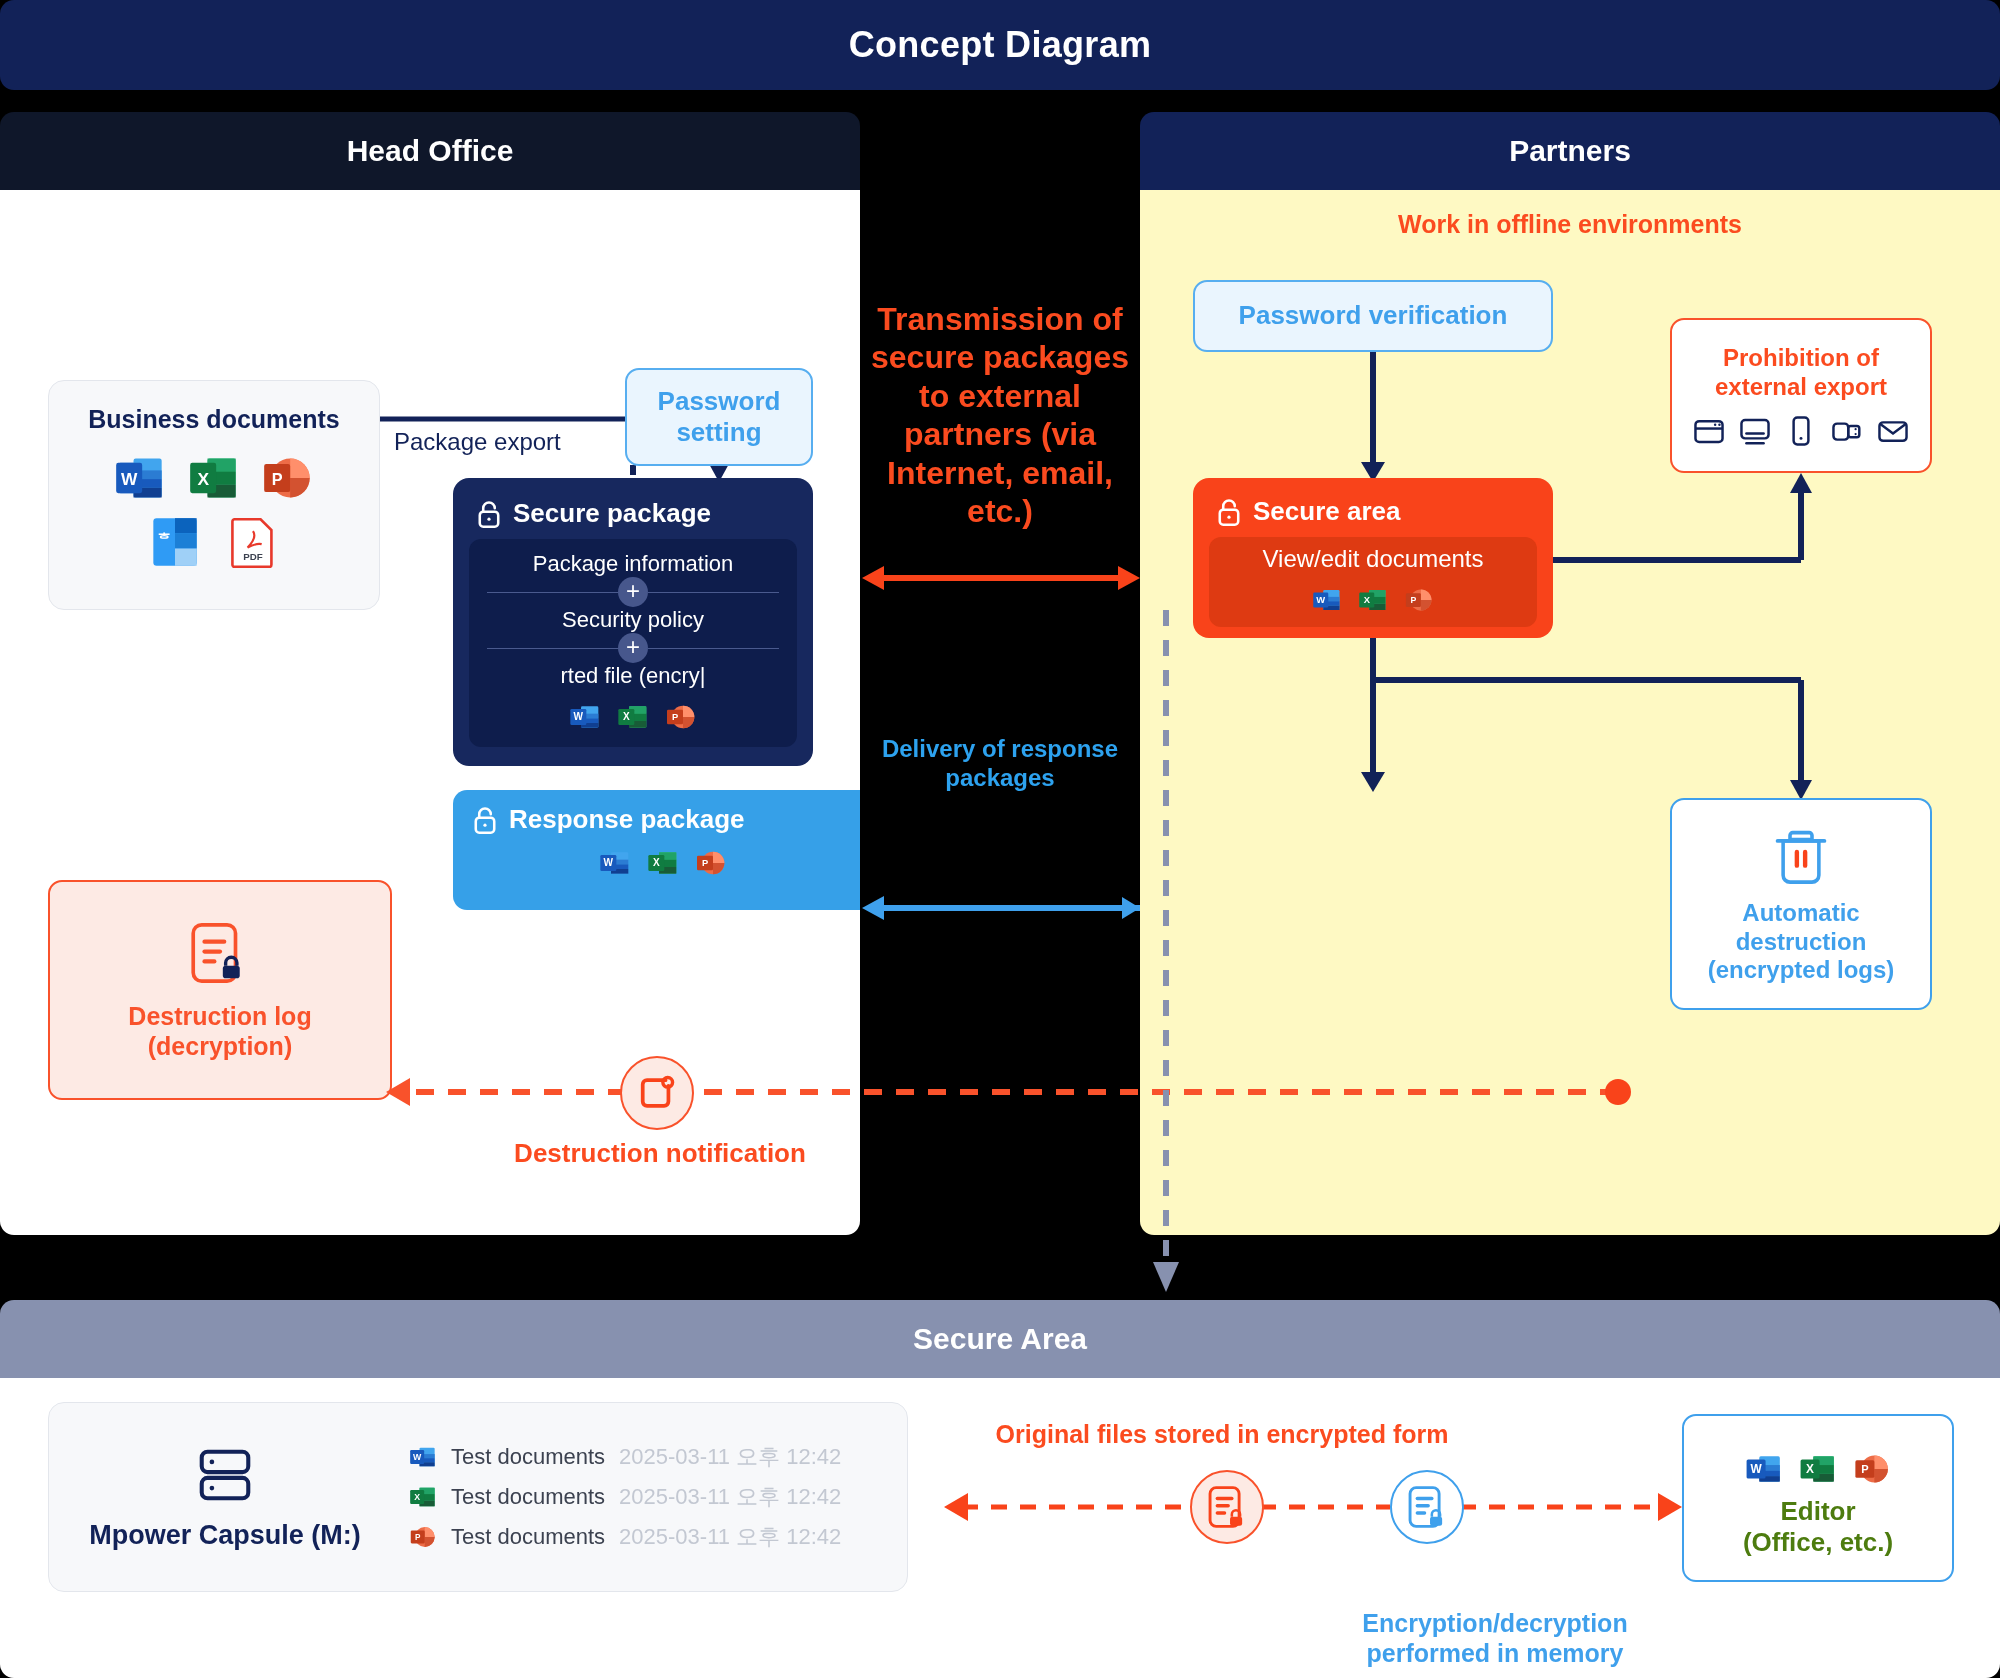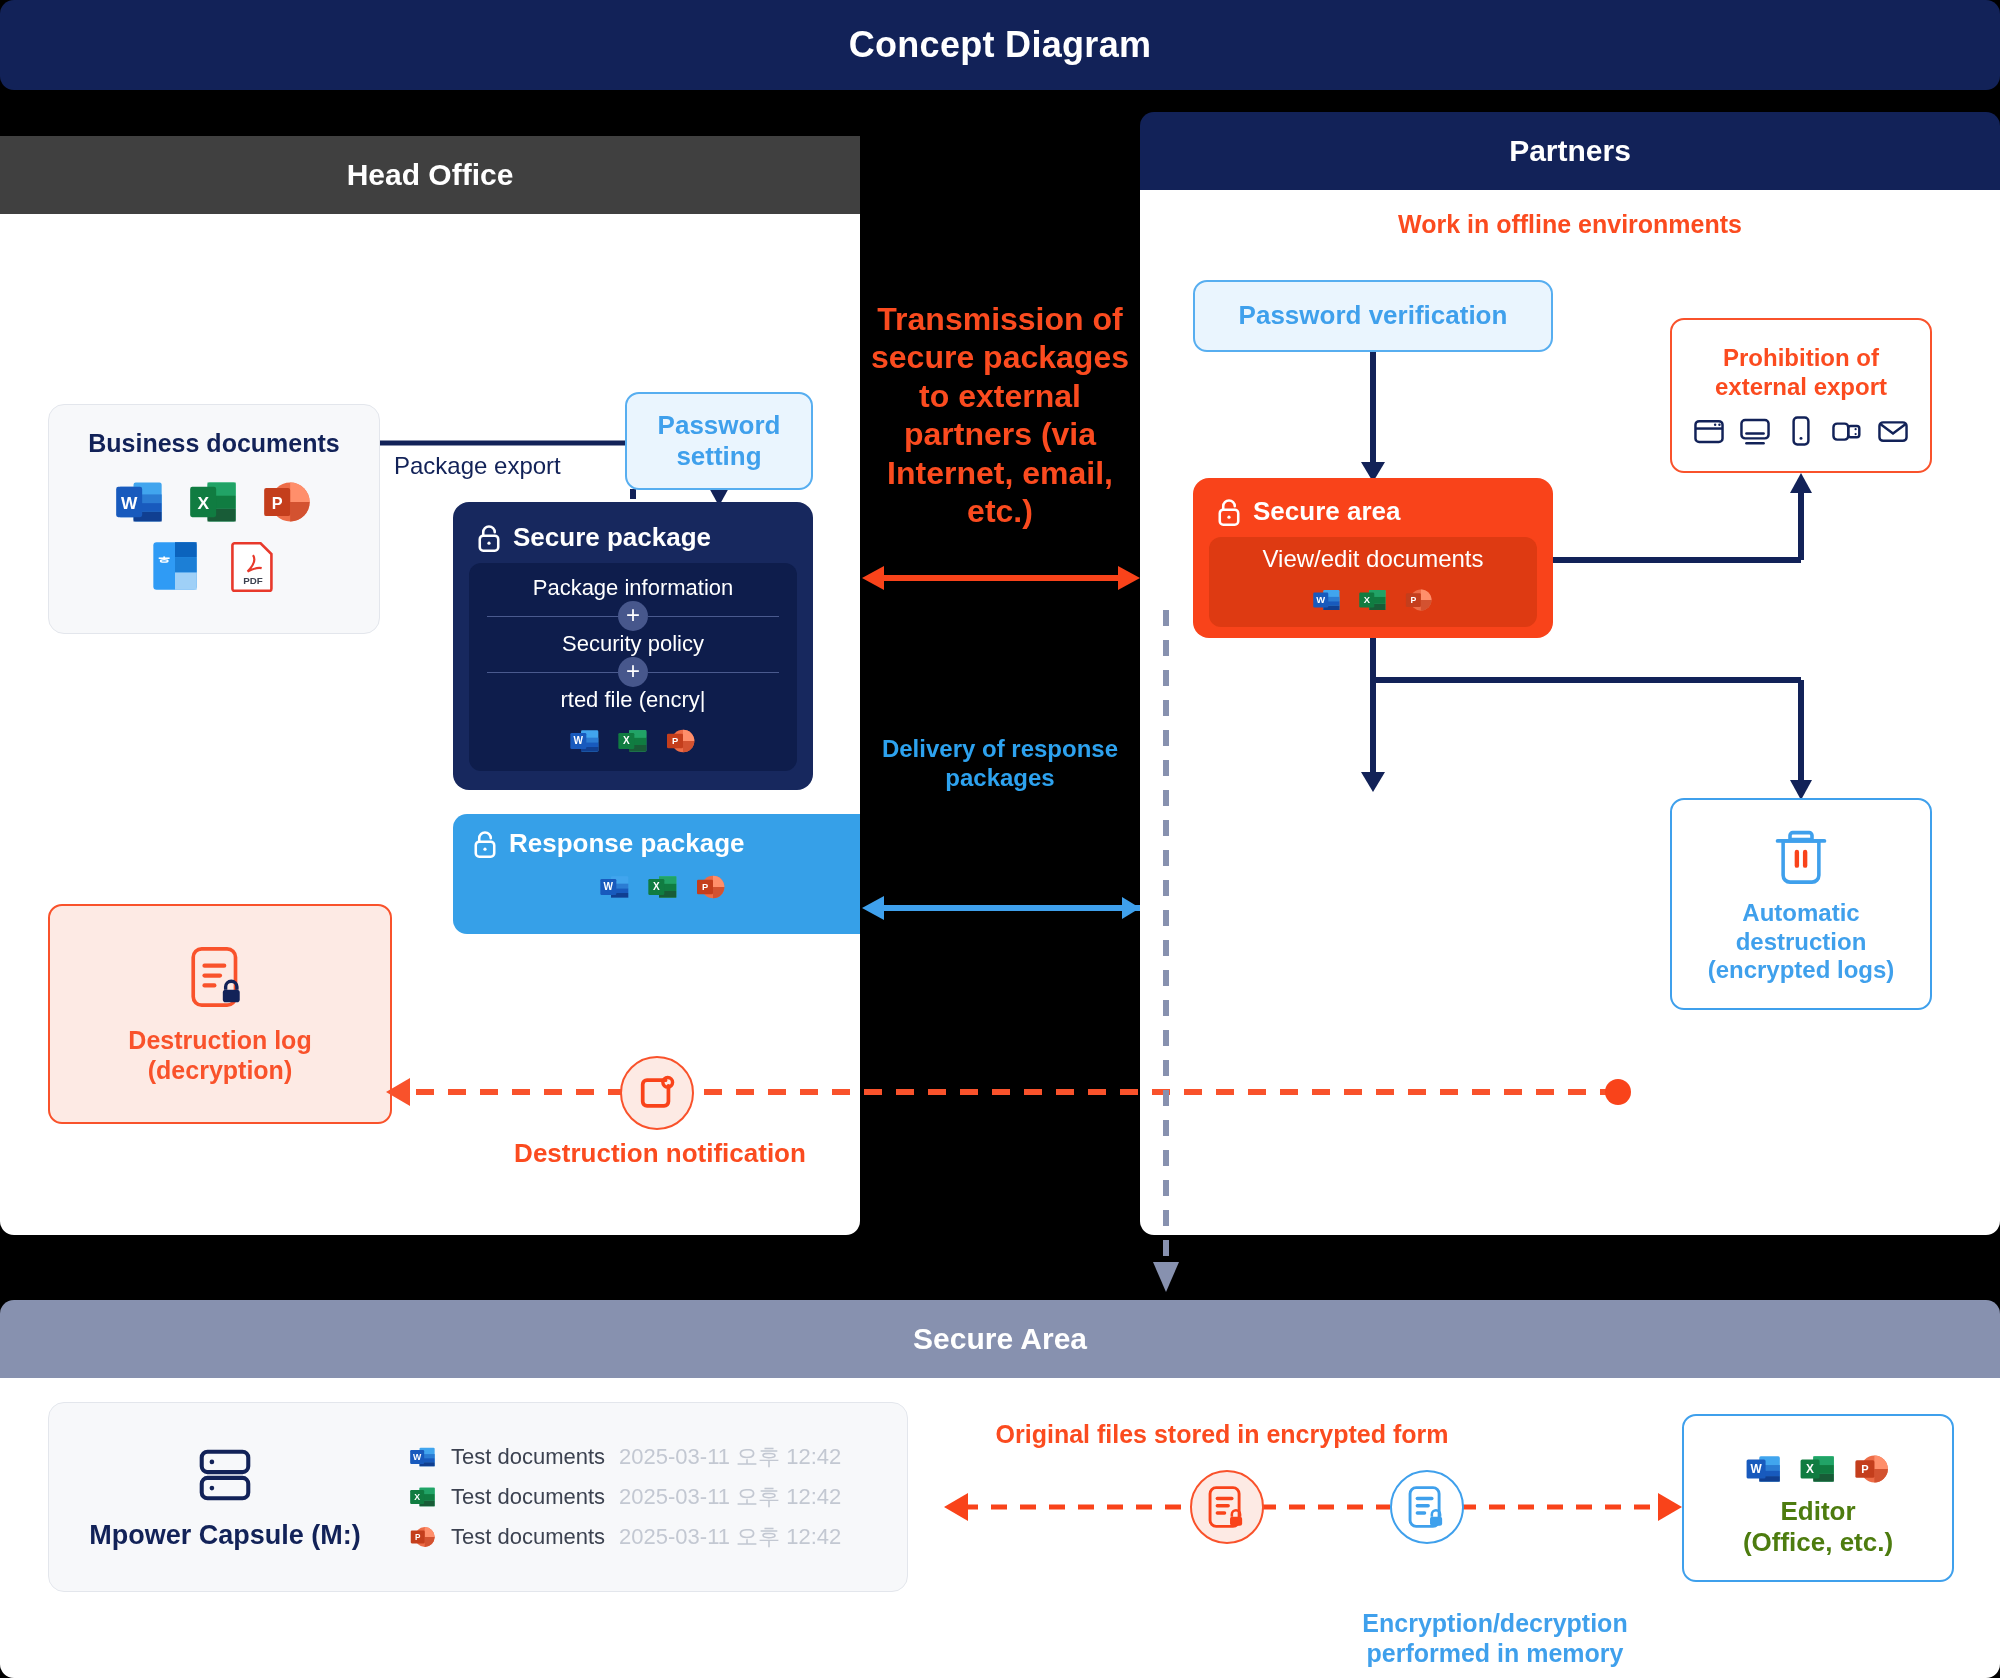--- a/index.html
+++ b/index.html
@@ -18,26 +18,26 @@
   }
   .title-bar .t{ color:#fff; font-size:36px; font-weight:700; letter-spacing:.3px;}
 
   
   .panel{ position:absolute; border-radius:14px; overflow:hidden; }
   .panel-head{ height:78px; display:flex; align-items:center; justify-content:center;
                color:#fff; font-size:30px; font-weight:700;}
   .panel-body{ position:relative; width:100%; height:calc(100% - 78px); }
 
   #panel-head-office{ left:0; top:112px; width:860px; height:1123px; }
-  #panel-head-office .panel-head{ background:#404040;margin-top:24px; }
+  #panel-head-office .panel-head{ background:#0f172a; }
   #panel-head-office .panel-body{ background:#fff; }
 
   #panel-partners{ left:1140px; top:112px; width:860px; height:1123px; }
   #panel-partners .panel-head{ background:#122258; }
-  #panel-partners .panel-body{ background:#ffffff; }
+  #panel-partners .panel-body{ background:#fef9c3; }
 
   #panel-secure-area{ left:0px; top:1300px; width:2000px; height:378px; }
   #panel-secure-area .panel-head{ background:#8791af; }
   #panel-secure-area .panel-body{ background:#fff; }
 
   
   .box{ position:absolute; border-radius:14px; }
   .ttl{ font-weight:700; text-align:center; line-height:1.2; }
 
   

